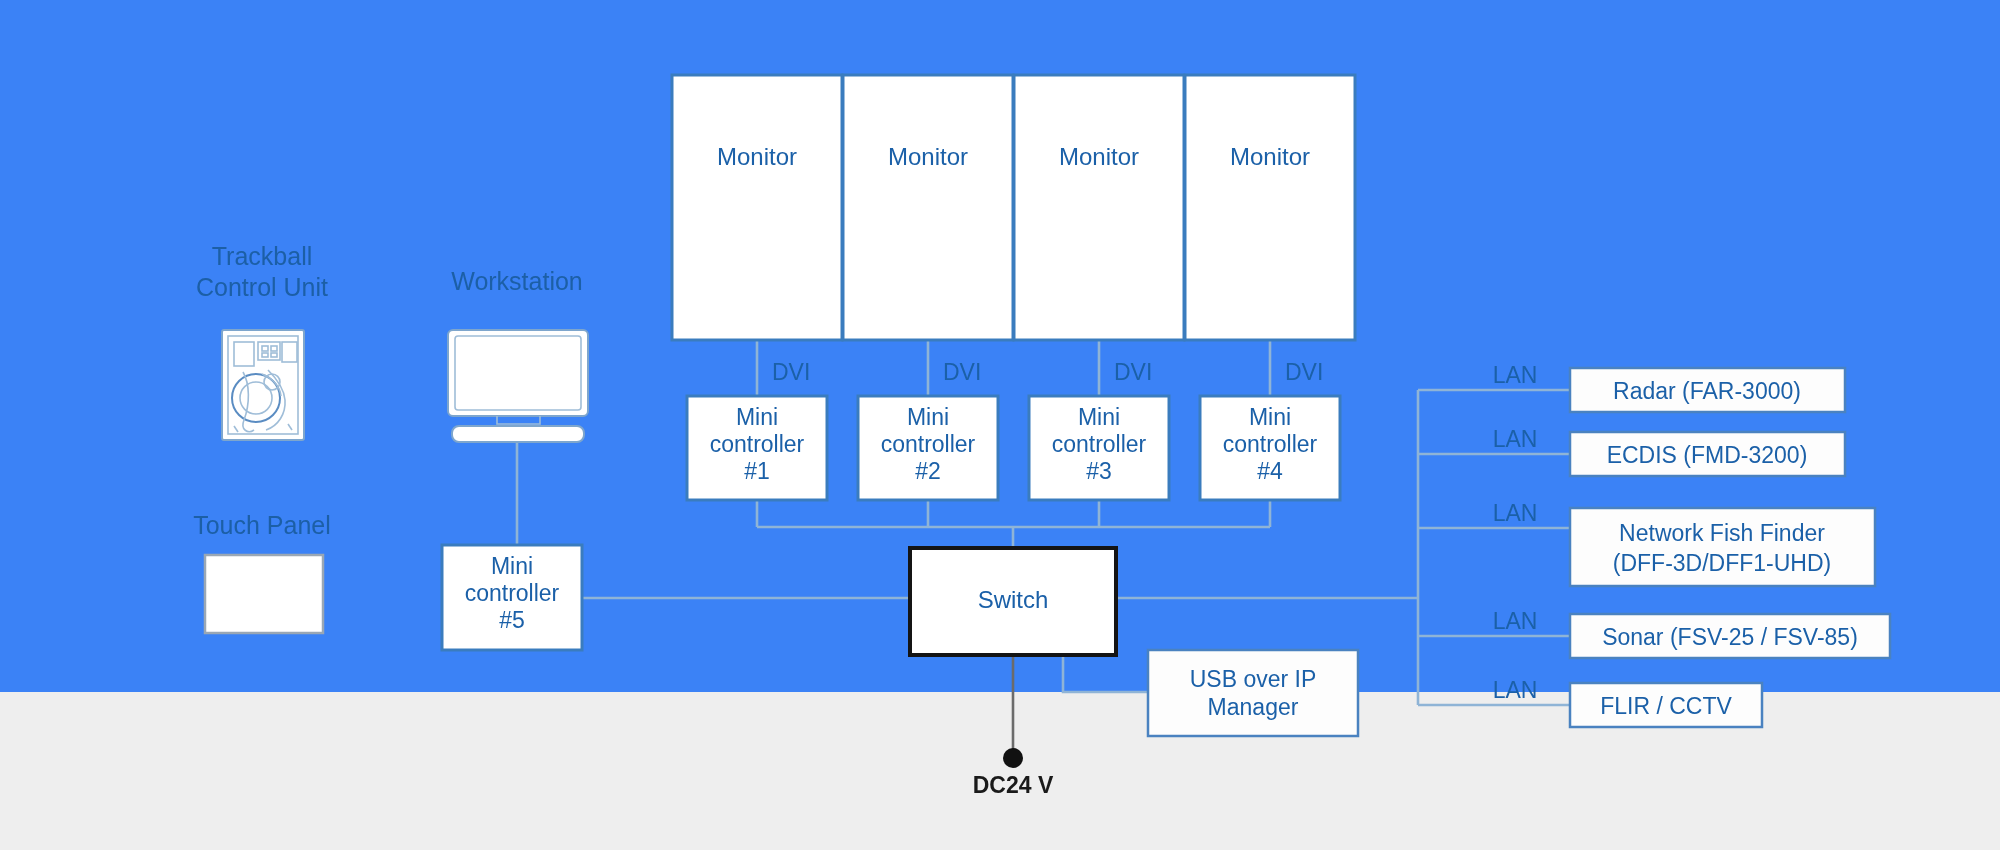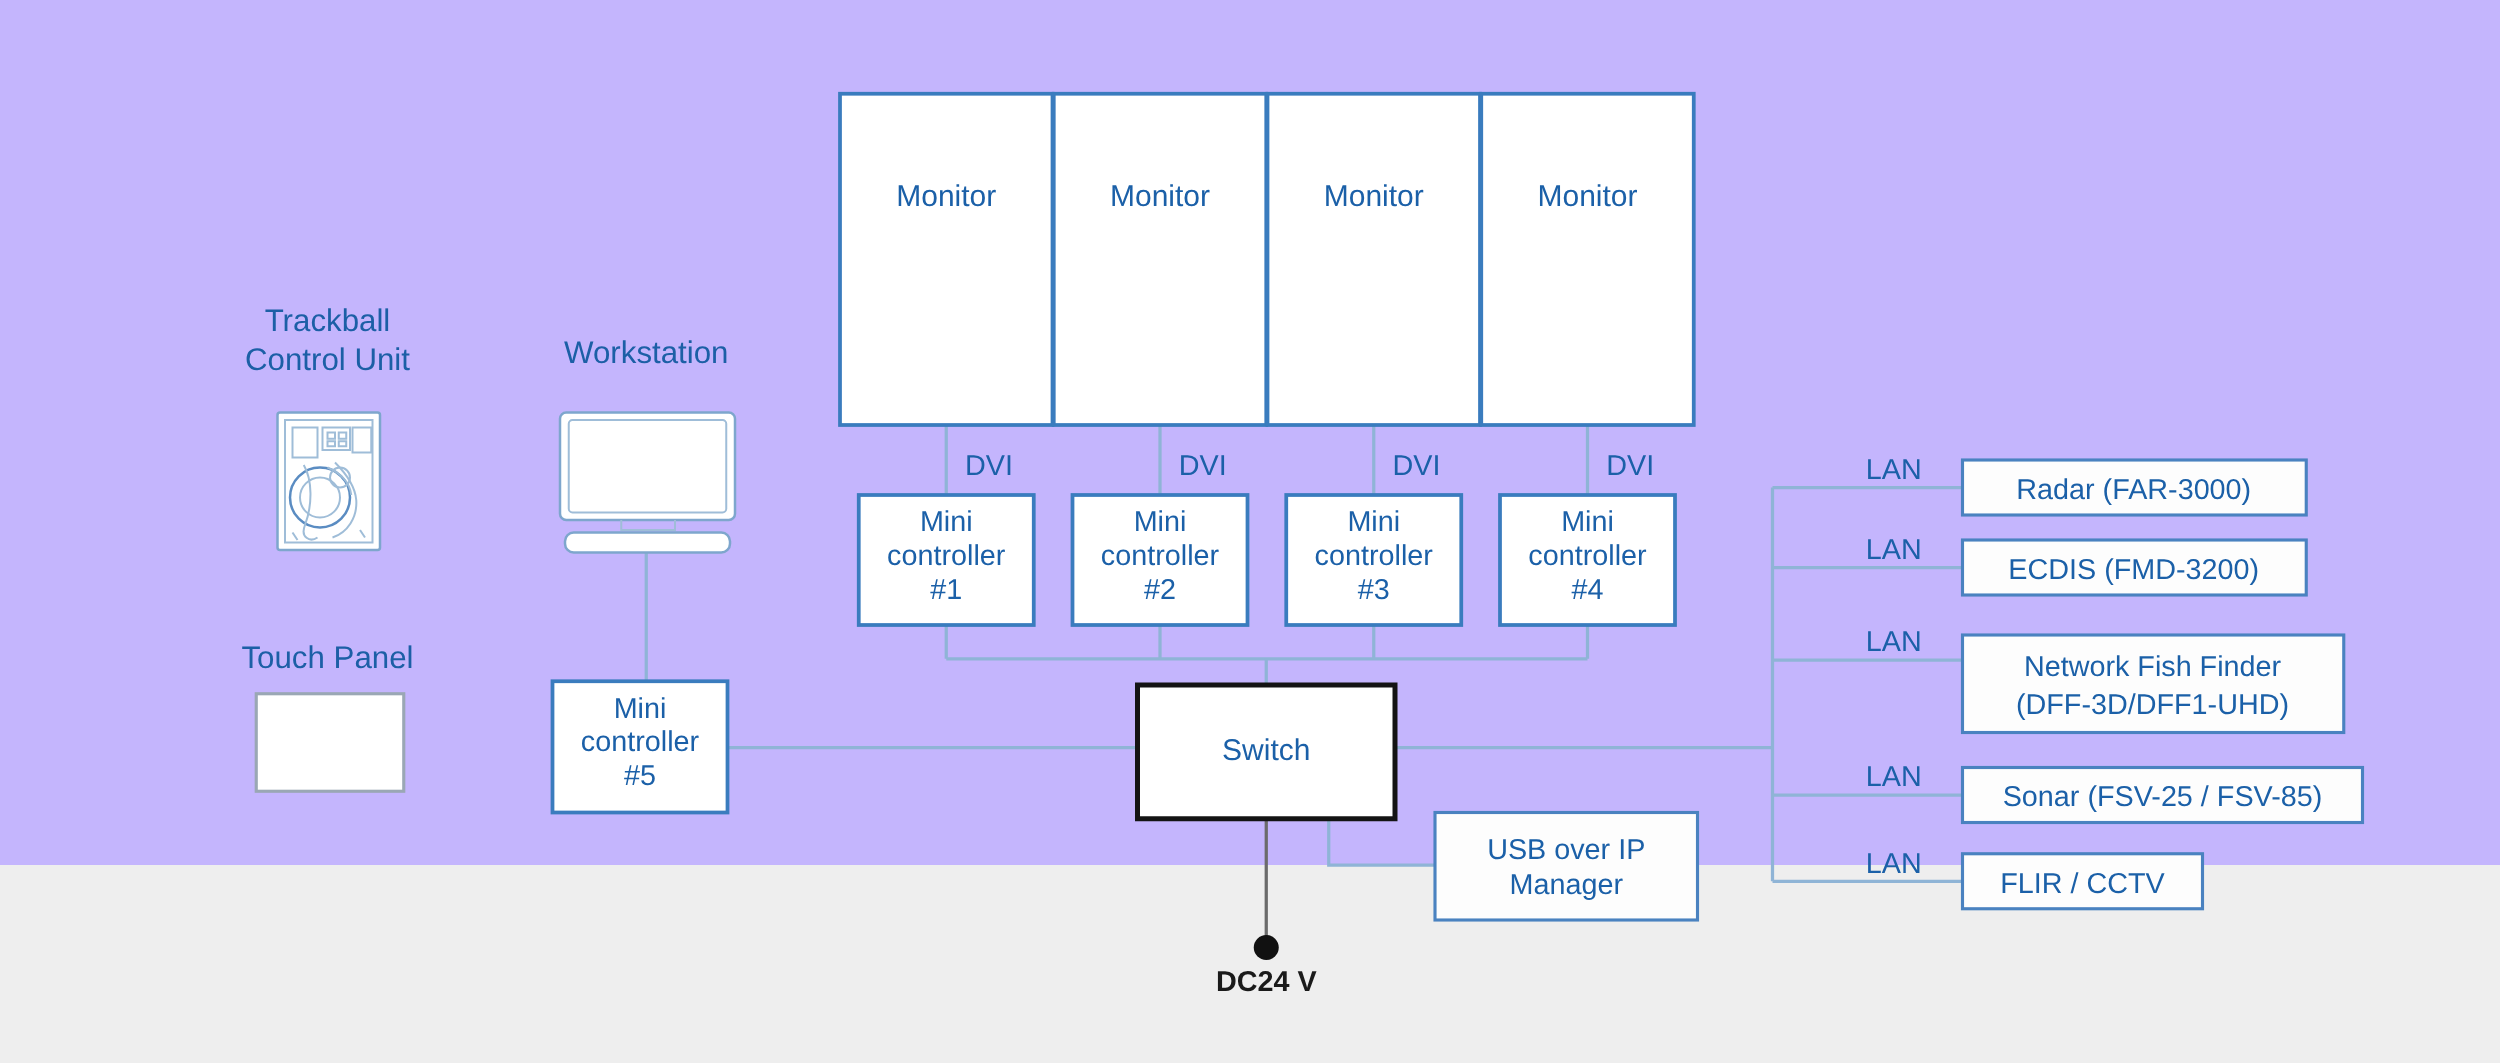--- a/index.html
+++ b/index.html
@@ -10,21 +10,21 @@
   body {
     width: 2000px;
     height: 850px;
     overflow: hidden;
     font-family: "Liberation Sans", sans-serif;
   }
   #diagram-root {
     position: relative;
     width: 2000px;
     height: 692px;
-    background: #c4b5fd;
+    background: #3b82f6;
   }
   svg.diagram {
     position: absolute;
     top: 0; left: 0;
     width: 2000px;
     height: 850px;
     display: block;
   }
   text {
     font-family: "Liberation Sans", sans-serif;

